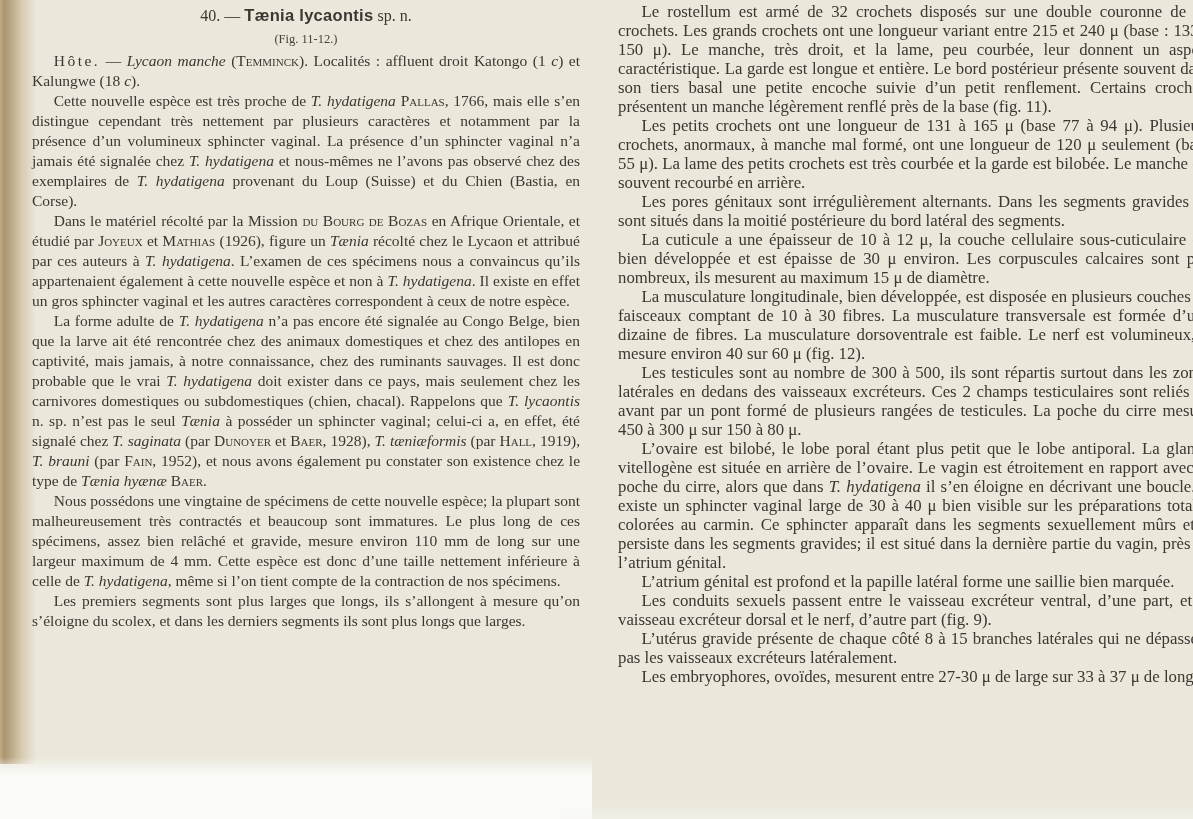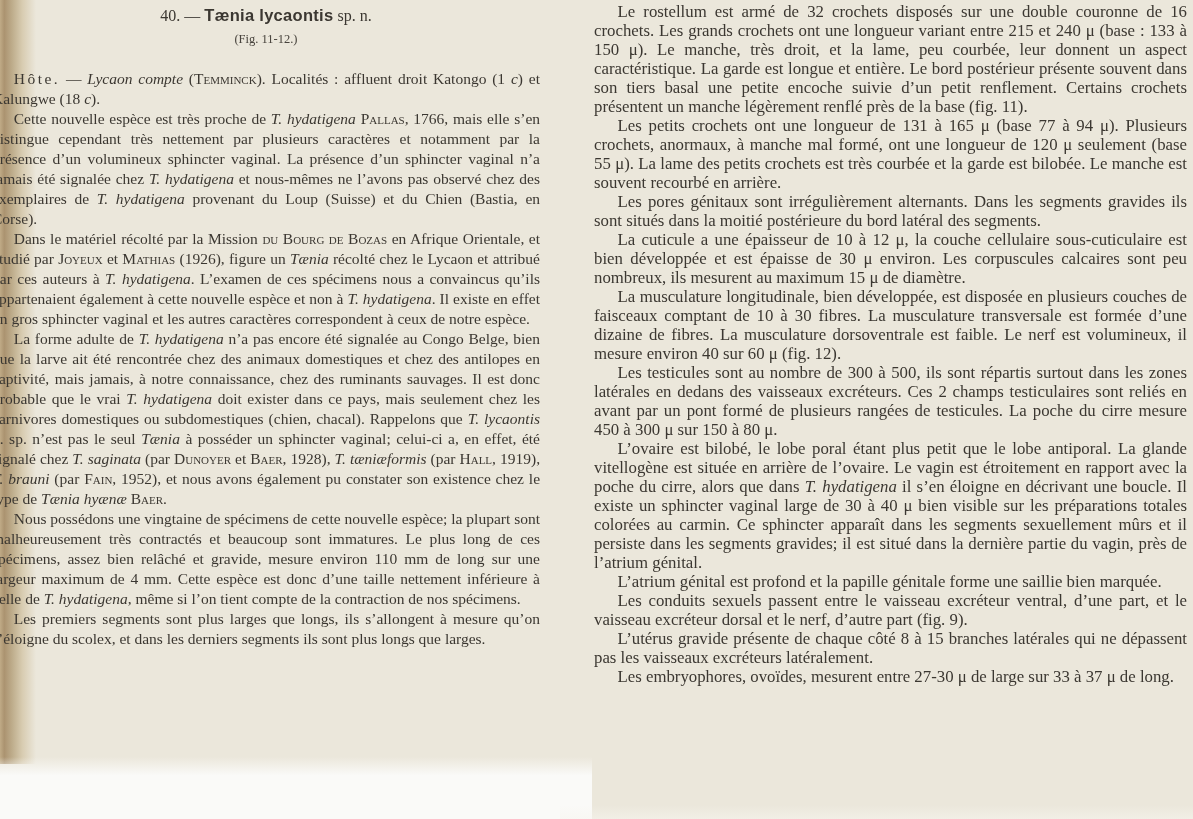--- a/index.html
+++ b/index.html
@@ -32,23 +32,21 @@
     background:linear-gradient(180deg, rgba(250,250,248,0) 0%, var(--margin-white) 30%, var(--margin-white) 100%);
   }
   .bottom-fade{
     position:absolute;left:560px;right:0;bottom:0;height:14px;
     background:linear-gradient(180deg, rgba(245,243,236,0) 0%, rgba(247,245,239,.55) 100%);
   }
   .columns{
     position:absolute;inset:0;
     display:flex;
     padding:3px 6px 14px 32px;
-    gap:16px;
     box-sizing:border-box;
-    justify-content:flex-end;
   }
   .col{hyphens:auto;-webkit-hyphens:auto;}
   .col-left{
     width:548px;flex:0 0 548px;
     font-size:15.5px;line-height:20px;
   }
   .col-right{
     width:593px;flex:0 0 593px;
     font-size:16.8px;line-height:19px;
     margin-top:-1px;
@@ -62,21 +60,21 @@
   }
   .heading .title-bold{
     font-family:"Liberation Sans","DejaVu Sans",sans-serif;
     font-weight:700;
     font-size:16.5px;
     letter-spacing:.3px;
   }
   .figref{
     text-align:center;
     font-size:12.5px;
-    margin:0 0 20px;
+    margin:0 0 2px;
     color:#47433c;
   }
   .paras p{
     margin:0;
     text-indent:1.4em;
     text-align:justify;
   }
   .run-i{font-style:italic;}
   .run-sc{font-variant:small-caps;margin-top:40px;}
   .run-sp{letter-spacing:2.5px;}
@@ -84,38 +82,38 @@
 </head>
 <body>
 
 <div class="page">
   <div class="edge"></div>
   <div class="columns">
     <div class="col col-left">
       <div class="heading"><span>40.</span><span> — </span><span class="title-bold">Tænia lycaontis</span><span> sp. n.</span></div>
       <div class="figref">(Fig. 11-12.)</div>
       <div class="paras">
-          <p><span class="run-sp">Hôte.</span><span> — </span><span class="run-i">Lycaon compte</span><span> (</span><span class="run-sc">Temminck</span><span>). Localités : affluent droit Katongo (1 </span><span class="run-i">c</span><span>) et Kalungwe (18 </span><span class="run-i">c</span><span>).</span></p>
+          <p><span class="run-sp">Hôte.</span><span> — </span><span class="run-i">Lycaon manche</span><span> (</span><span class="run-sc">Temminck</span><span>). Localités : affluent droit Katongo (1 </span><span class="run-i">c</span><span>) et Kalungwe (18 </span><span class="run-i">c</span><span>).</span></p>
           <p><span>Cette nouvelle espèce est très proche de </span><span class="run-i">T. hydatigena</span><span> </span><span class="run-sc">Pallas</span><span>, 1766, mais elle s’en distingue cependant très nettement par plusieurs caractères et notamment par la présence d’un volumineux sphincter vaginal. La présence d’un sphincter vaginal n’a jamais été signalée chez </span><span class="run-i">T. hydatigena</span><span> et nous-mêmes ne l’avons pas observé chez des exemplaires de </span><span class="run-i">T. hydatigena</span><span> provenant du Loup (Suisse) et du Chien (Bastia, en Corse).</span></p>
           <p><span>Dans le matériel récolté par la Mission </span><span class="run-sc">du Bourg de Bozas</span><span> en Afrique Orientale, et étudié par </span><span class="run-sc">Joyeux</span><span> et </span><span class="run-sc">Mathias</span><span> (1926), figure un </span><span class="run-i">Tænia</span><span> récolté chez le Lycaon et attribué par ces auteurs à </span><span class="run-i">T. hydatigena</span><span>. L’examen de ces spécimens nous a convaincus qu’ils appartenaient également à cette nouvelle espèce et non à </span><span class="run-i">T. hydatigena</span><span>. Il existe en effet un gros sphincter vaginal et les autres caractères correspondent à ceux de notre espèce.</span></p>
           <p><span>La forme adulte de </span><span class="run-i">T. hydatigena</span><span> n’a pas encore été signalée au Congo Belge, bien que la larve ait été rencontrée chez des animaux domestiques et chez des antilopes en captivité, mais jamais, à notre connaissance, chez des ruminants sauvages. Il est donc probable que le vrai </span><span class="run-i">T. hydatigena</span><span> doit exister dans ce pays, mais seulement chez les carnivores domestiques ou subdomestiques (chien, chacal). Rappelons que </span><span class="run-i">T. lycaontis</span><span> n. sp. n’est pas le seul </span><span class="run-i">Tænia</span><span> à posséder un sphincter vaginal; celui-ci a, en effet, été signalé chez </span><span class="run-i">T. saginata</span><span> (par </span><span class="run-sc">Dunoyer</span><span> et </span><span class="run-sc">Baer</span><span>, 1928), </span><span class="run-i">T. tæniæformis</span><span> (par </span><span class="run-sc">Hall</span><span>, 1919), </span><span class="run-i">T. brauni</span><span> (par </span><span class="run-sc">Fain</span><span>, 1952), et nous avons également pu constater son existence chez le type de </span><span class="run-i">Tænia hyænæ</span><span> </span><span class="run-sc">Baer</span><span>.</span></p>
           <p><span>Nous possédons une vingtaine de spécimens de cette nouvelle espèce; la plupart sont malheureusement très contractés et beaucoup sont immatures. Le plus long de ces spécimens, assez bien relâché et gravide, mesure environ 110 mm de long sur une largeur maximum de 4 mm. Cette espèce est donc d’une taille nettement inférieure à celle de </span><span class="run-i">T. hydatigena</span><span>, même si l’on tient compte de la contraction de nos spécimens.</span></p>
           <p><span>Les premiers segments sont plus larges que longs, ils s’allongent à mesure qu’on s’éloigne du scolex, et dans les derniers segments ils sont plus longs que larges.</span></p>
         </div>
     </div>
     <div class="col col-right">
       <div class="paras">
           <p><span>Le rostellum est armé de 32 crochets disposés sur une double couronne de 16 crochets. Les grands crochets ont une longueur variant entre 215 et 240 μ (base : 133 à 150 μ). Le manche, très droit, et la lame, peu courbée, leur donnent un aspect caractéristique. La garde est longue et entière. Le bord postérieur présente souvent dans son tiers basal une petite encoche suivie d’un petit renflement. Certains crochets présentent un manche légèrement renflé près de la base (fig. 11).</span></p>
           <p><span>Les petits crochets ont une longueur de 131 à 165 μ (base 77 à 94 μ). Plusieurs crochets, anormaux, à manche mal formé, ont une longueur de 120 μ seulement (base 55 μ). La lame des petits crochets est très courbée et la garde est bilobée. Le manche est souvent recourbé en arrière.</span></p>
           <p><span>Les pores génitaux sont irrégulièrement alternants. Dans les segments gravides ils sont situés dans la moitié postérieure du bord latéral des segments.</span></p>
           <p><span>La cuticule a une épaisseur de 10 à 12 μ, la couche cellulaire sous-cuticulaire est bien développée et est épaisse de 30 μ environ. Les corpuscules calcaires sont peu nombreux, ils mesurent au maximum 15 μ de diamètre.</span></p>
           <p><span>La musculature longitudinale, bien développée, est disposée en plusieurs couches de faisceaux comptant de 10 à 30 fibres. La musculature transversale est formée d’une dizaine de fibres. La musculature dorsoventrale est faible. Le nerf est volumineux, il mesure environ 40 sur 60 μ (fig. 12).</span></p>
           <p><span>Les testicules sont au nombre de 300 à 500, ils sont répartis surtout dans les zones latérales en dedans des vaisseaux excréteurs. Ces 2 champs testiculaires sont reliés en avant par un pont formé de plusieurs rangées de testicules. La poche du cirre mesure 450 à 300 μ sur 150 à 80 μ.</span></p>
           <p><span>L’ovaire est bilobé, le lobe poral étant plus petit que le lobe antiporal. La glande vitellogène est située en arrière de l’ovaire. Le vagin est étroitement en rapport avec la poche du cirre, alors que dans </span><span class="run-i">T. hydatigena</span><span> il s’en éloigne en décrivant une boucle. Il existe un sphincter vaginal large de 30 à 40 μ bien visible sur les préparations totales colorées au carmin. Ce sphincter apparaît dans les segments sexuellement mûrs et il persiste dans les segments gravides; il est situé dans la dernière partie du vagin, près de l’atrium génital.</span></p>
-          <p><span>L’atrium génital est profond et la papille génitale forme une saillie bien marquée.</span></p>
+          <p><span>L’atrium génital est profond et la papille latéral forme une saillie bien marquée.</span></p>
           <p><span>Les conduits sexuels passent entre le vaisseau excréteur ventral, d’une part, et le vaisseau excréteur dorsal et le nerf, d’autre part (fig. 9).</span></p>
           <p><span>L’utérus gravide présente de chaque côté 8 à 15 branches latérales qui ne dépassent pas les vaisseaux excréteurs latéralement.</span></p>
           <p><span>Les embryophores, ovoïdes, mesurent entre 27-30 μ de large sur 33 à 37 μ de long.</span></p>
         </div>
     </div>
   </div>
   <div class="bottom-white"></div>
   <div class="bottom-fade"></div>
 </div>
 

